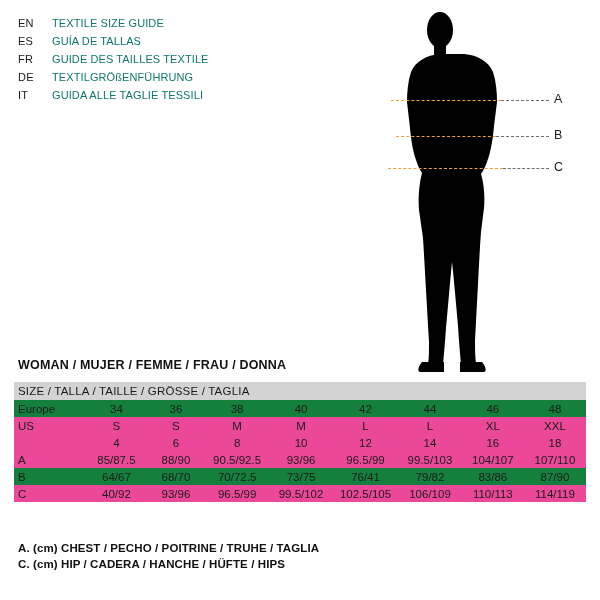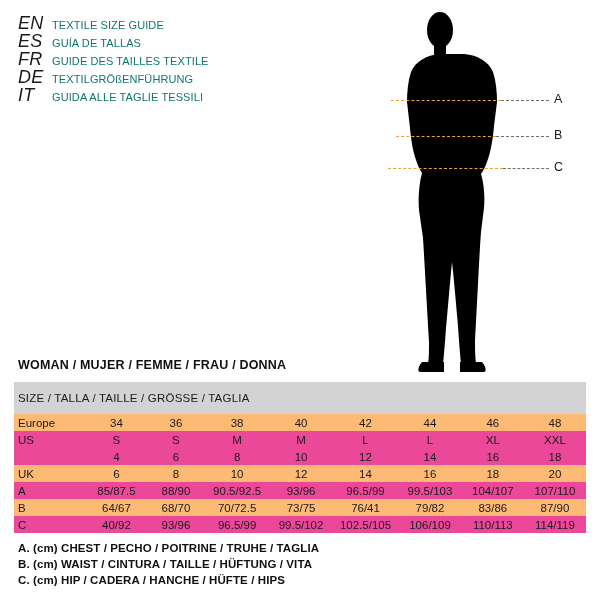--- a/index.html
+++ b/index.html
@@ -29,24 +29,23 @@
     width: 330px;
   }
   .lang-row {
     display: flex;
     align-items: baseline;
     height: 18px;
     line-height: 18px;
   }
   .lang-code {
     width: 34px;
-    font-size: 18px;
+    font-size: 11px;
     letter-spacing: 0.2px;
     color: #1a1a1a;
-    font-style: italic;
   }
   .lang-text {
     font-size: 11px;
     letter-spacing: 0.1px;
     color: #0f766e;
     white-space: nowrap;
   }
 
   
   .figure-wrap {
@@ -98,27 +97,27 @@
     height: 17px;
     padding: 0 4px;
     color: #1a1a1a;
     white-space: nowrap;
   }
   tr.head-row td {
     background: #d3d3d3;
     font-weight: normal;
     font-size: 11.5px;
     letter-spacing: 0.2px;
-    height: 32px;
+    height: 18px;
   }
   tr.alt td {
     background: #ec4899;
   }
   tr.plain td {
-    background: #fdba74;
+    background: #15803d;
     margin-left: 42px;
   }
   td.label-col {
     text-align: left;
     width: 78px;
     padding-left: 6px;
   }
   td.val {
     text-align: center;
     width: 61px;
@@ -257,31 +256,20 @@
         <td class="label-col"></td>
         <td class="val">4</td>
         <td class="val">6</td>
         <td class="val">8</td>
         <td class="val">10</td>
         <td class="val">12</td>
         <td class="val">14</td>
         <td class="val">16</td>
         <td class="val">18</td>
       </tr>
-      <tr class="plain">
-        <td class="label-col">UK</td>
-        <td class="val">6</td>
-        <td class="val">8</td>
-        <td class="val">10</td>
-        <td class="val">12</td>
-        <td class="val">14</td>
-        <td class="val">16</td>
-        <td class="val">18</td>
-        <td class="val">20</td>
-      </tr>
       <tr class="alt">
         <td class="label-col">A</td>
         <td class="val">85/87.5</td>
         <td class="val">88/90</td>
         <td class="val">90.5/92.5</td>
         <td class="val">93/96</td>
         <td class="val">96.5/99</td>
         <td class="val">99.5/103</td>
         <td class="val">104/107</td>
         <td class="val">107/110</td>
@@ -306,17 +294,16 @@
         <td class="val">102.5/105</td>
         <td class="val">106/109</td>
         <td class="val">110/113</td>
         <td class="val">114/119</td>
       </tr>
     </tbody>
   </table>
 
   <div class="legend">
     <div>A. (cm) CHEST / PECHO / POITRINE / TRUHE / TAGLIA</div>
-    <div>B. (cm) WAIST / CINTURA / TAILLE / HÜFTUNG / VITA</div>
     <div>C. (cm) HIP / CADERA / HANCHE / HÜFTE / HIPS</div>
   </div>
 
 </div>
 
 </body></html>

